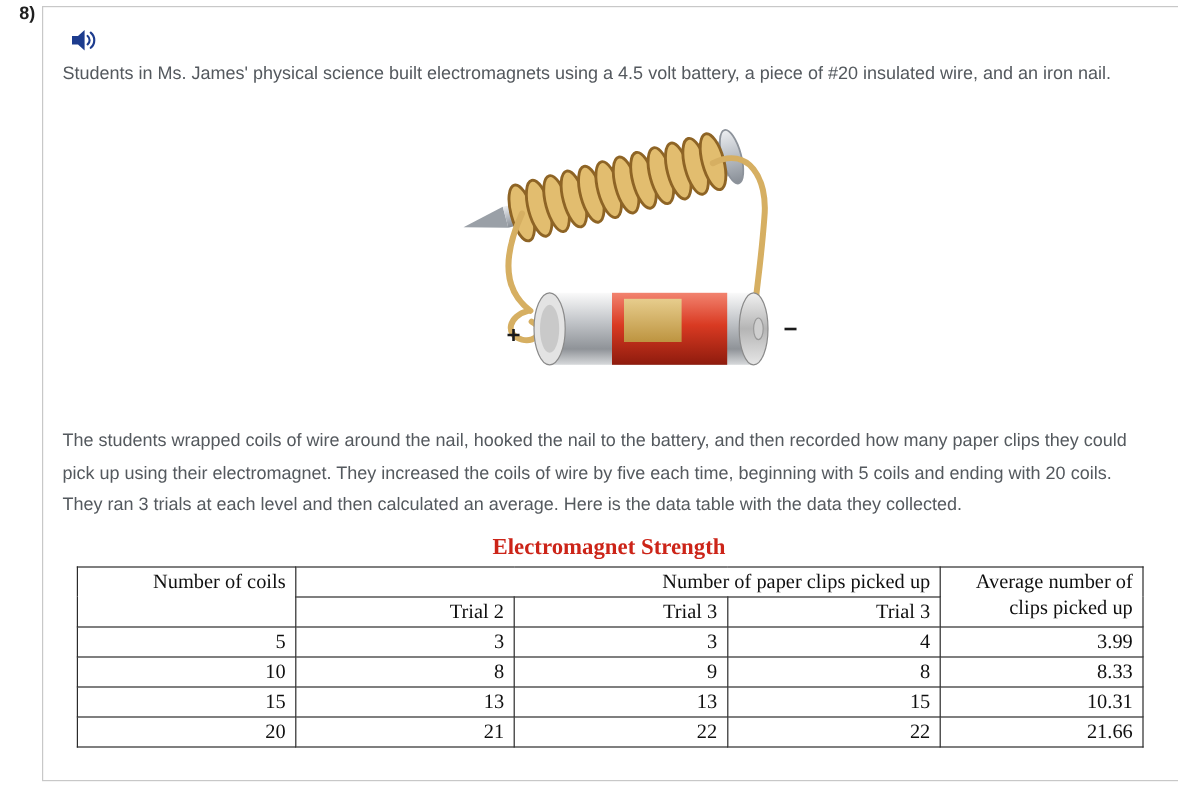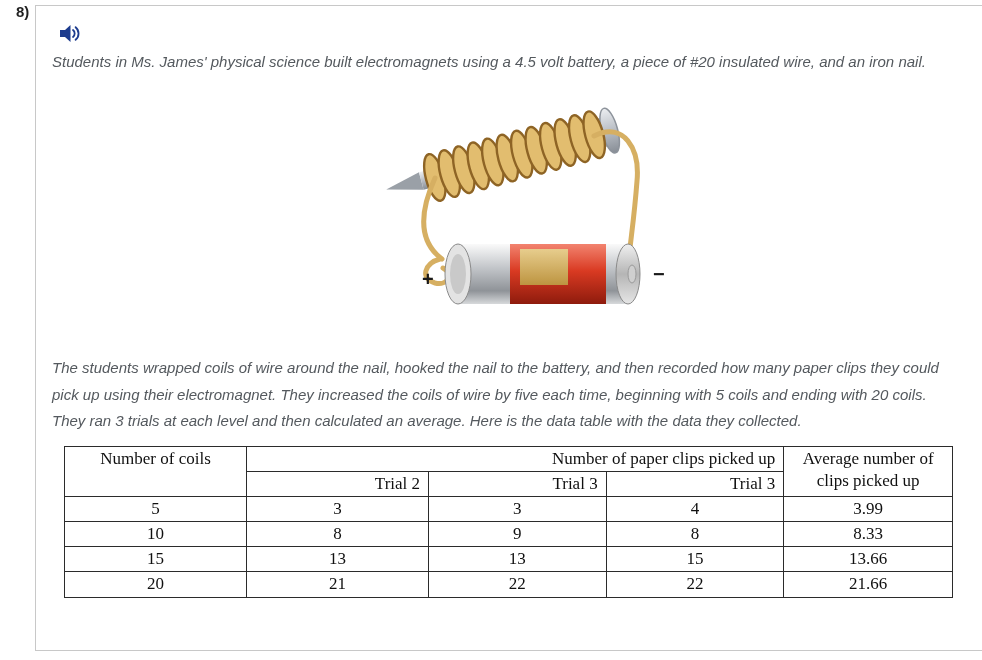--- a/index.html
+++ b/index.html
@@ -17,40 +17,40 @@
     position: absolute; top: 5px; left: 35px; right: -2px; bottom: 9px;
     background: #ffffff; border: 1px solid #c8c8c8;
     padding: 6px 20px 0 16px;
   }
   .audio-btn {
     display: block; background: none; border: 0; padding: 2px;
     margin: 10px 0 2px 6px; cursor: pointer; line-height: 0;
   }
   .intro, .body-text {
     color: #54595e; font-size: 15px; line-height: 1.75;
-    margin: 4px 0; max-width: 918px; font-style: italic;
+    margin: 4px 0; max-width: 918px;
   }
   .body-text { margin-top: 24px; }
   .figure { text-align: center; margin: 0; line-height: 0; }
   .figure svg { margin-left: 55px; }
   .table-section { margin-top: 12px; }
   .table-title {
     text-align: center; font-family: "Liberation Serif", serif;
     font-weight: bold; font-size: 19px; color: #cc2418;
     margin: 0 0 3px 0; line-height: 1.2;
   }
   table.data-table {
     border-collapse: collapse; margin-left: 12px;
     width: calc(100% - 22px);
     font-family: "Liberation Serif", serif; font-size: 17px; color: #101010;
     line-height: 1.3;
   }
   .data-table th, .data-table td {
     border: 1px solid #2b2b2b; font-weight: normal;
-    padding: 1px 8px; text-align: center; vertical-align: top;
+    padding: 1px 8px; text-align: right; vertical-align: top;
   }
   .data-table th.center { text-align: right; }
 </style>
 </head>
 <body>
 
 <div class="question-number">8)</div>
 
 <div class="content-box">
 
@@ -132,20 +132,21 @@
         <ellipse cx="88" cy="195" rx="8" ry="20" fill="#c9c9c9"></ellipse>
         <text x="52" y="207" font-family="Liberation Sans, sans-serif" font-size="20" font-weight="bold" fill="#1a1a1a">+</text>
         <text x="283" y="202" font-family="Liberation Sans, sans-serif" font-size="20" font-weight="bold" fill="#1a1a1a">−</text>
       </g>
     </svg>
   </div>
 
   <p class="body-text">The students wrapped coils of wire around the nail, hooked the nail to the battery, and then recorded how many paper clips they could pick up using their electromagnet. They increased the coils of wire by five each time, beginning with 5 coils and ending with 20 coils. They ran 3 trials at each level and then calculated an average. Here is the data table with the data they collected.</p>
 
   <div class="table-section">
+    <div class="table-title">Electromagnet Strength</div>
 
     <table class="data-table">
       <colgroup>
         <col style="width:20.5%">
         <col style="width:20.5%">
         <col style="width:20%">
         <col style="width:20%">
         <col style="width:19%">
       </colgroup>
       <tbody>
@@ -171,21 +172,21 @@
           <td>8</td>
           <td>9</td>
           <td>8</td>
           <td>8.33</td>
         </tr>
         <tr>
           <td>15</td>
           <td>13</td>
           <td>13</td>
           <td>15</td>
-          <td>13.66</td>
+          <td>10.31</td>
         </tr>
         <tr>
           <td>20</td>
           <td>21</td>
           <td>22</td>
           <td>22</td>
           <td>21.66</td>
         </tr>
       </tbody>
     </table>

